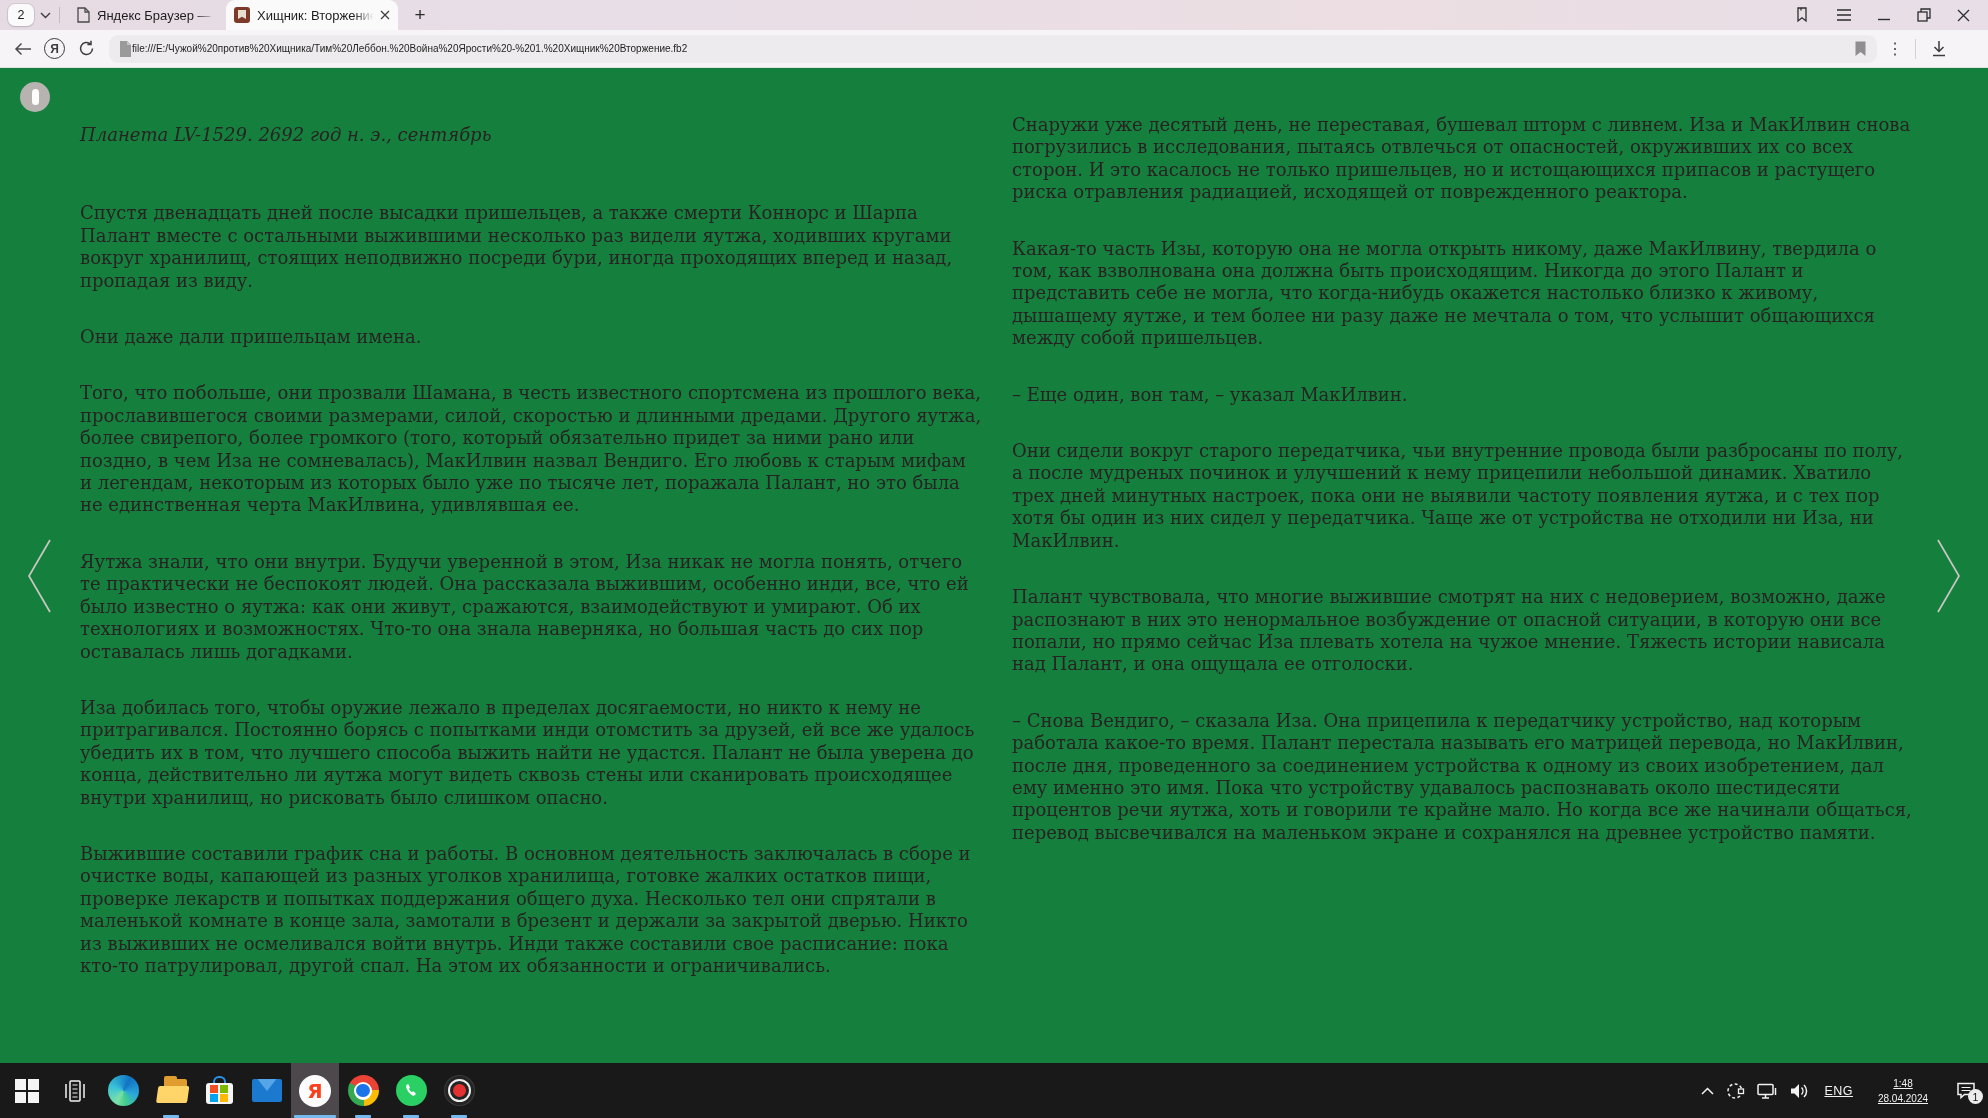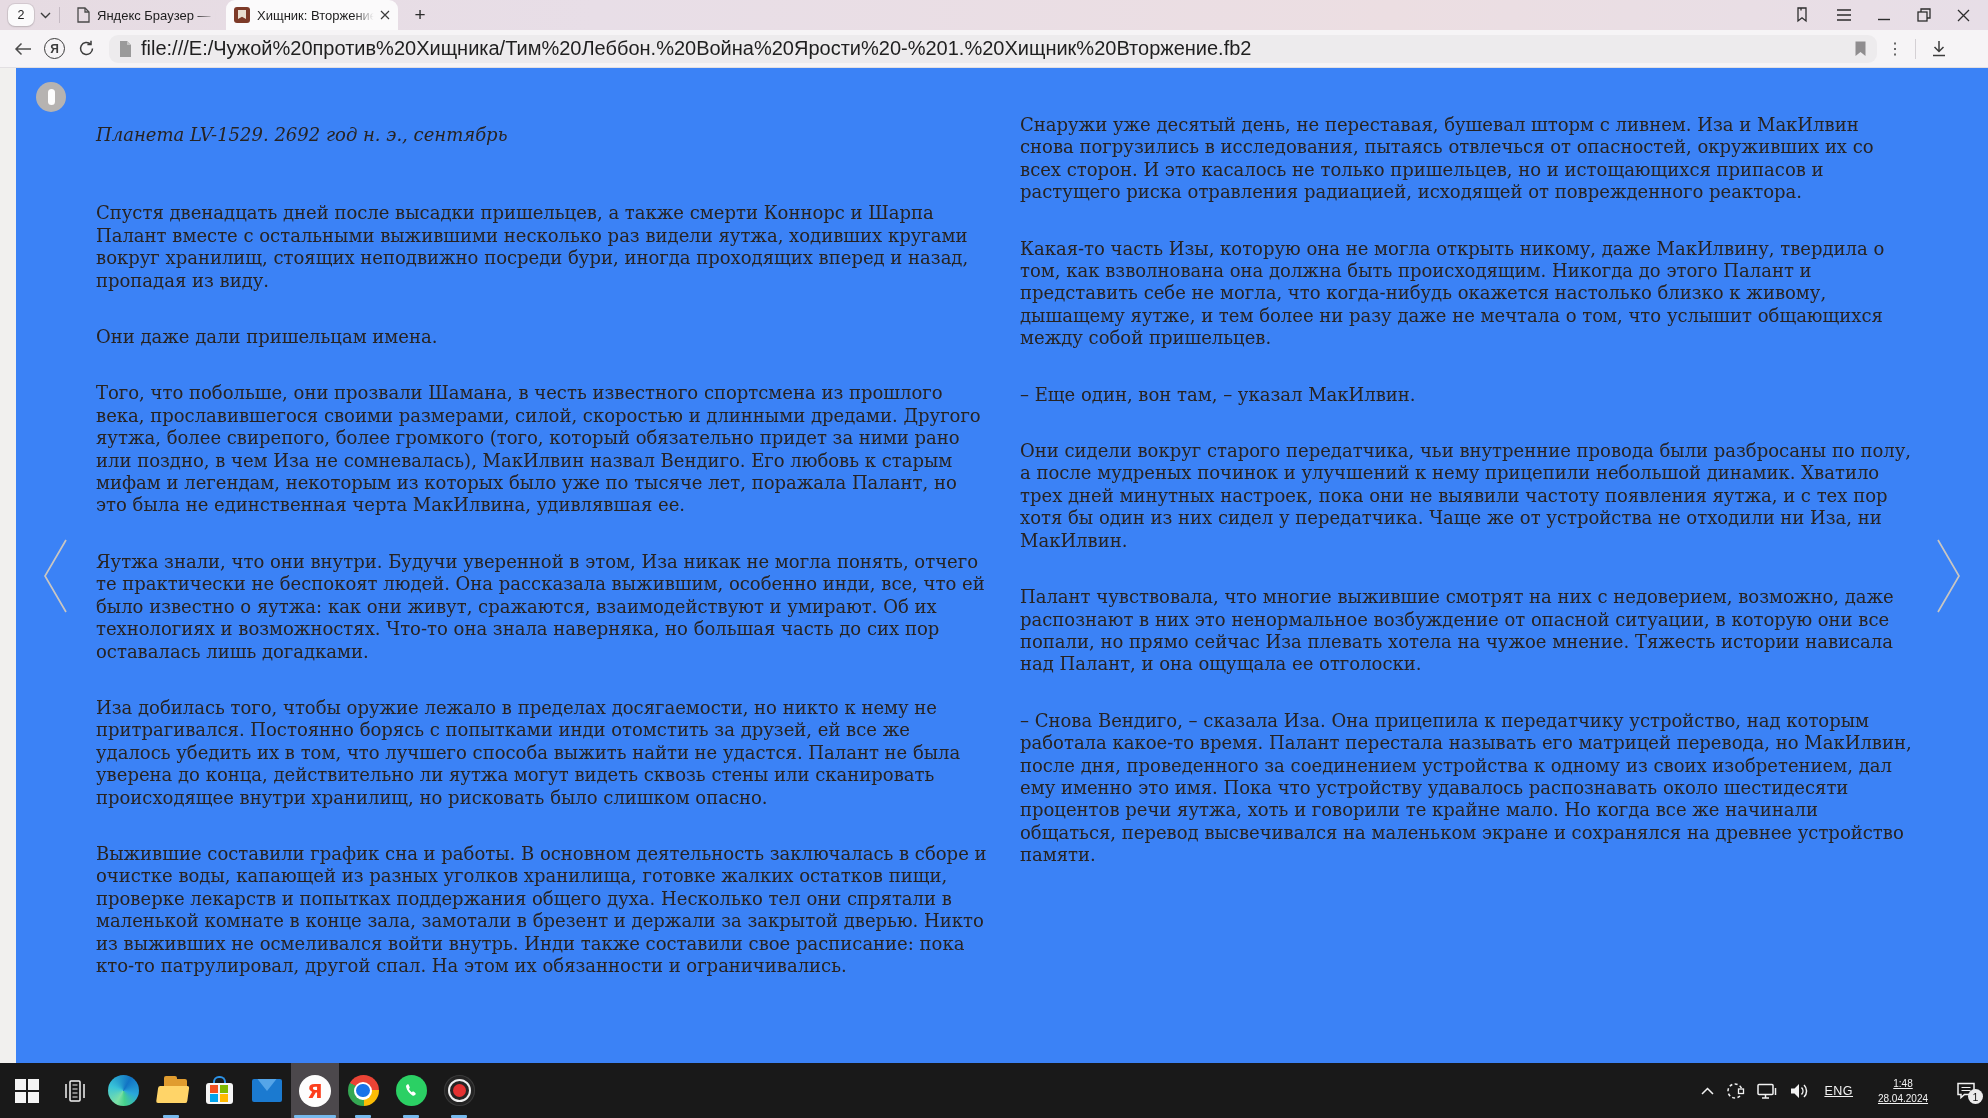--- a/index.html
+++ b/index.html
@@ -59,28 +59,28 @@
   .back { margin-left:8px; }
   .ybadge {
     width:21px; height:21px; border:1.6px solid #3c3c3c; border-radius:50%;
     display:flex; align-items:center; justify-content:center;
     font-size:12px; font-weight:bold; color:#3c3c3c; cursor:pointer; flex:none; margin:0 6px;
   }
   .urlfield {
     height:28px; background:#edebed; border-radius:9px; margin-left:8px;
     display:flex; align-items:center; flex:none; width:1768px; padding:0 10px; cursor:text;
   }
-  .url-text { font-size:20px; color:#1f1f1f; margin-left:9px; white-space:nowrap; overflow:hidden; flex:1; }
+  .url-text { font-size:10px; color:#1f1f1f; margin-left:0; white-space:nowrap; overflow:hidden; flex:1; }
   .toolbar-right { display:flex; align-items:center; gap:8px; margin-left:6px; }
   .dots { font-size:16px; color:#4a4a4a; letter-spacing:0; cursor:pointer; padding:0 4px; }
   .tdiv { width:1px; height:20px; background:#d4d0d4; }
 
   
   .content {
-    position:absolute; top:68px; left:16px; right:0; height:995px; background:#3b82f6; overflow:hidden;
+    position:absolute; top:68px; left:0; right:0; height:995px; background:#15803d; overflow:hidden;
   }
   .menu-circle {
     position:absolute; left:20px; top:14px; width:30px; height:30px; border-radius:50%;
     background:#b6b3b1; cursor:pointer;
   }
   .menu-circle::after {
     content:""; position:absolute; left:11.5px; top:7px; width:7px; height:16px;
     border-radius:3.5px; background:#fdfdfd;
   }
   .pagenav { position:absolute; top:470px; cursor:pointer; }

